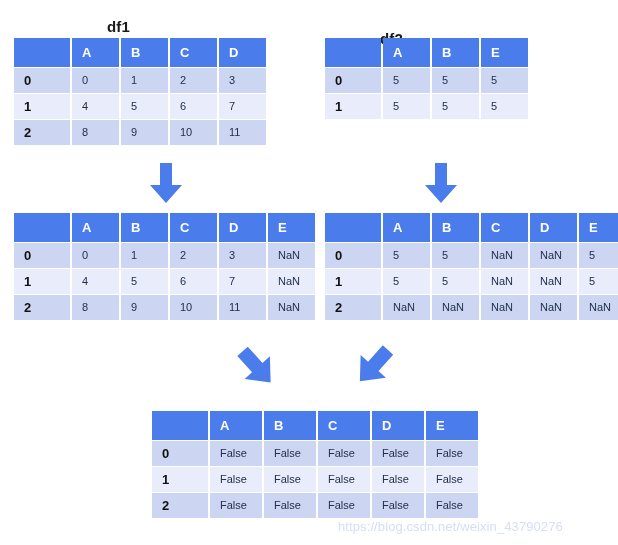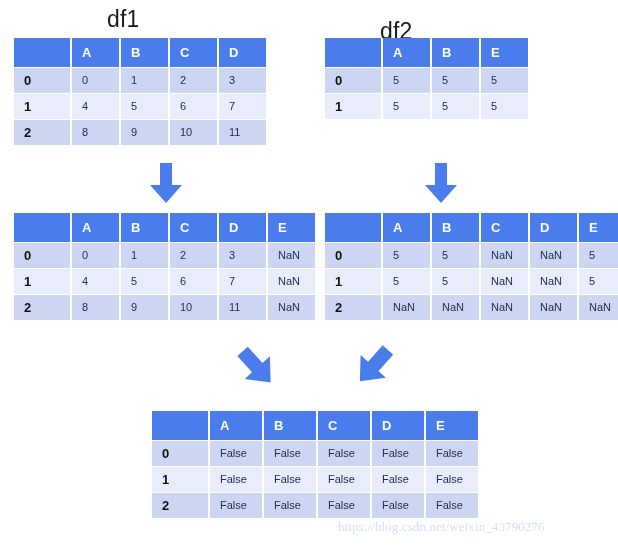--- a/index.html
+++ b/index.html
@@ -17,25 +17,26 @@
   .stage {
     position: absolute;
     left: 0; top: 0;
     width: 618px;
     height: 545px;
   }
 
   
   .title {
     position: absolute;
-    font-size: 23px;
-    font-weight: normal;
+    font-size: 15px;
+    font-weight: bold;
     color: #1a1a1a;
     letter-spacing: 0.2px;
     white-space: nowrap;
+    margin-top: 12px;
   }
 
   
   .df {
     position: absolute;
     border-collapse: separate;
     border-spacing: 2px 1px;
     table-layout: fixed;
   }
   .df th, .df td {
@@ -88,21 +89,21 @@
   }
   .arrow svg { display: block; }
 
   
   .watermark {
     position: absolute;
     font-size: 13px;
     color: #d6ddf7;
     white-space: nowrap;
     letter-spacing: 0.1px;
-    font-family: Liberation Serif, serif;
+    font-family: Liberation Sans, sans-serif;
   }
 </style>
 </head>
 <body>
 
 <div class="stage">
 
   <div class="title" style="left:107px; top:6px;">df1</div>
   <div class="title" style="left:380px; top:18px;">df2</div>
 

